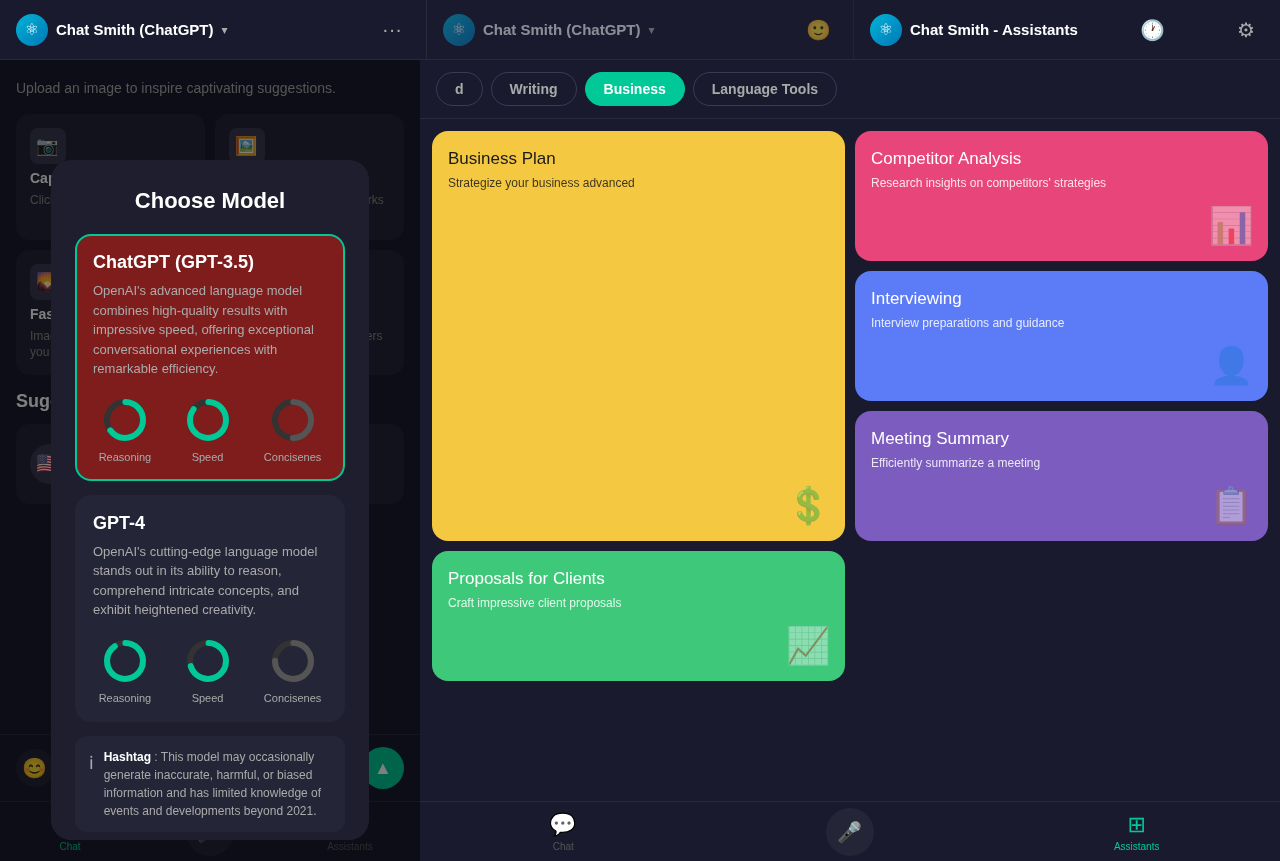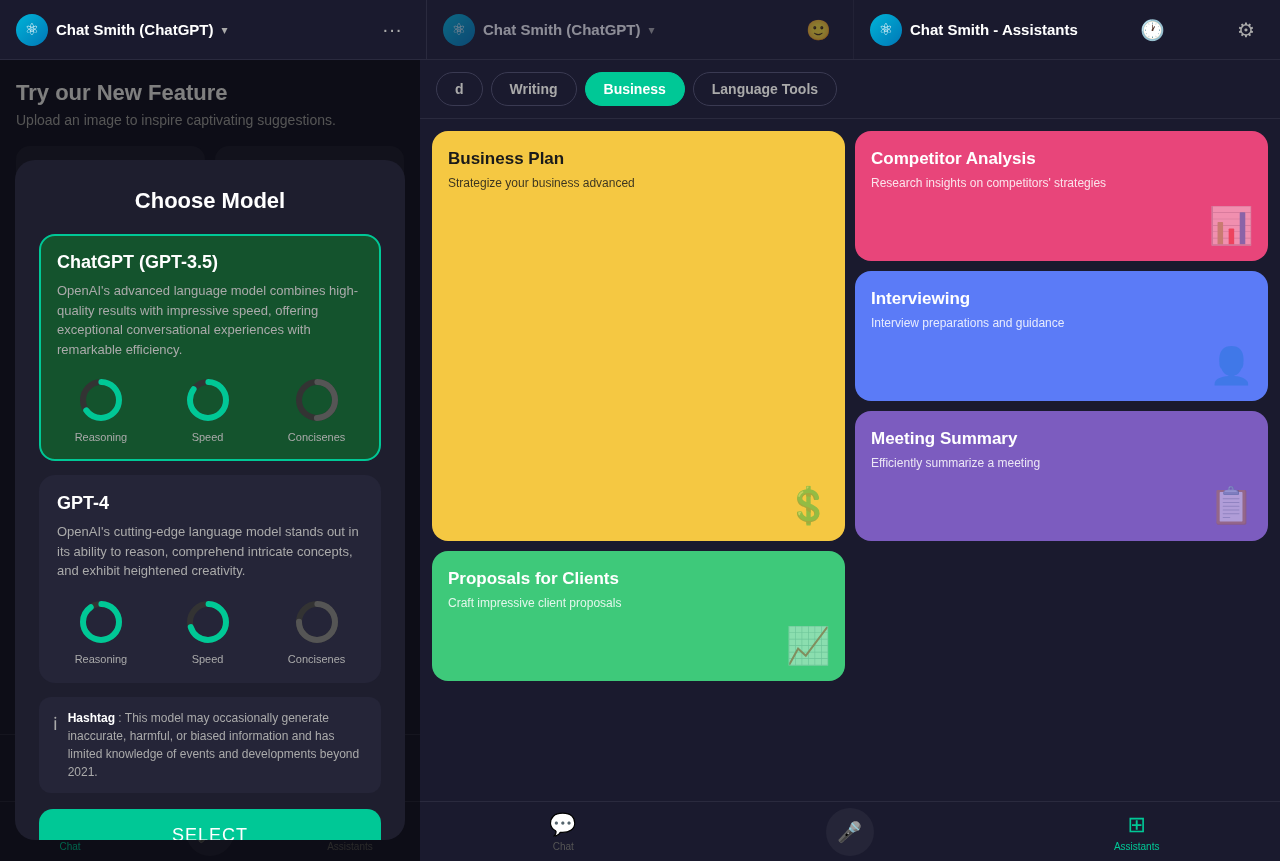--- a/index.html
+++ b/index.html
@@ -241,21 +241,21 @@
       background: rgba(0,0,0,0.5);
       display: flex;
       align-items: flex-start;
       justify-content: center;
       padding-top: 100px;
       z-index: 100;
     }
     .modal {
       background: #1e1e2e;
       border-radius: 20px;
-      width: 390px;
+      width: 318px;
       padding: 28px 24px 20px 24px;
       position: relative;
       max-height: 680px;
       overflow-y: auto;
     }
     .modal-title {
       font-size: 22px;
       font-weight: 700;
       color: #fff;
       text-align: center;
@@ -264,21 +264,21 @@
     .model-card {
       border: 2px solid transparent;
       border-radius: 16px;
       padding: 16px;
       margin-bottom: 14px;
       background: #252538;
       cursor: pointer;
     }
     .model-card.selected {
       border-color: #00c896;
-      background: #14532d;
+      background: #7f1d1d;
     }
     .model-name {
       font-size: 18px;
       font-weight: 700;
       color: #fff;
       margin-bottom: 8px;
     }
     .model-desc {
       font-size: 13px;
       color: #aaa;
@@ -397,21 +397,21 @@
     }
     .assistant-card.yellow { background: #f5c842; color: #1a1a1a; }
     .assistant-card.pink { background: #e8457a; color: #fff; }
     .assistant-card.blue { background: #5b7bf7; color: #fff; }
     .assistant-card.purple { background: #7c5cbf; color: #fff; }
     .assistant-card.green { background: #3ec97a; color: #fff; }
     .assistant-card.tall { grid-row: span 2; min-height: 280px; }
 
     .assistant-card-title {
       font-size: 17px;
-      font-weight: 700;
+      font-weight: 400;
       margin-bottom: 6px;
       line-height: 1.2;
     }
     .assistant-card-desc {
       font-size: 12px;
       opacity: 0.85;
       line-height: 1.4;
     }
     .assistant-card-icon {
       position: absolute;
@@ -459,21 +459,20 @@
     <span class="nav-title">Chat Smith - Assistants</span>
     <button class="nav-icon-btn" style="margin-left:auto;">🕐</button>
     <button class="nav-icon-btn">⚙</button>
   </div>
 </div>
 
 <div class="main-content">
 
   <div class="left-panel">
     <div class="panel-content">
-      <h2 class="feature-title">Try our New Feature</h2>
       <p class="feature-subtitle">Upload an image to inspire captivating suggestions.</p>
 
       <div class="cards-grid">
 
         <div class="card">
           <div class="card-icon">📷</div>
           <div class="card-title">Captivating Title</div>
           <div class="card-desc">Click-worthy title for image</div>
         </div>
 

